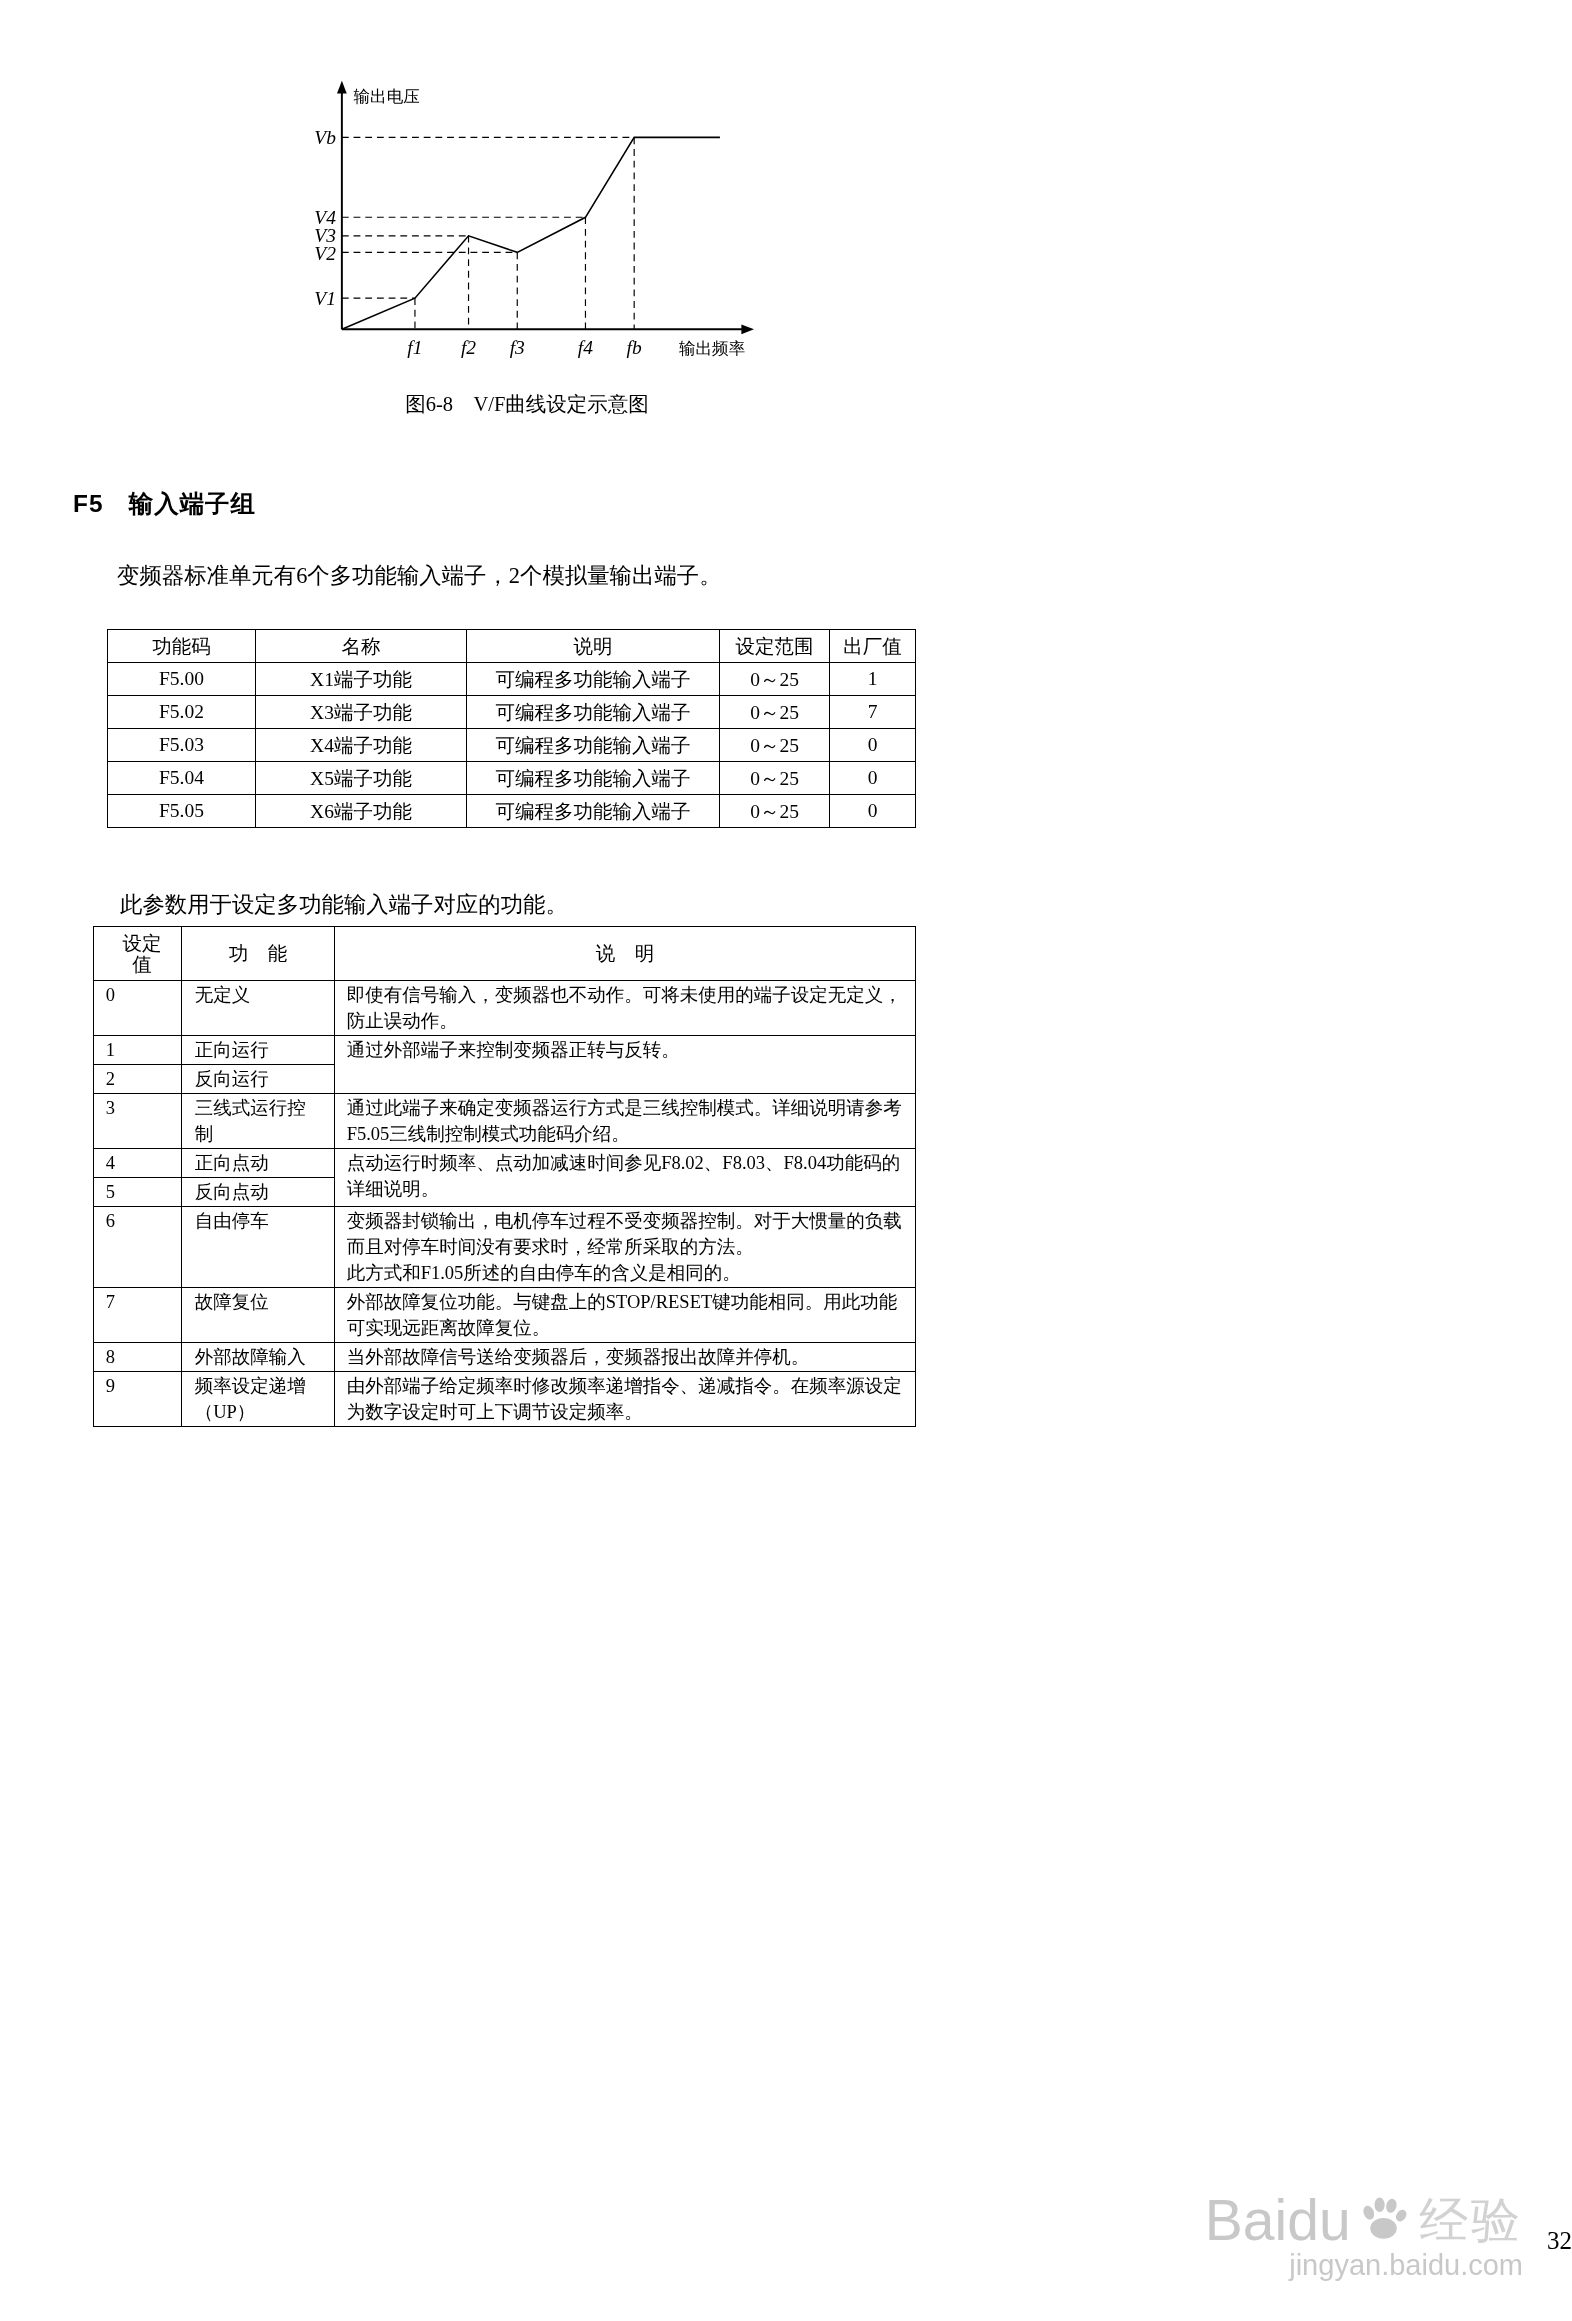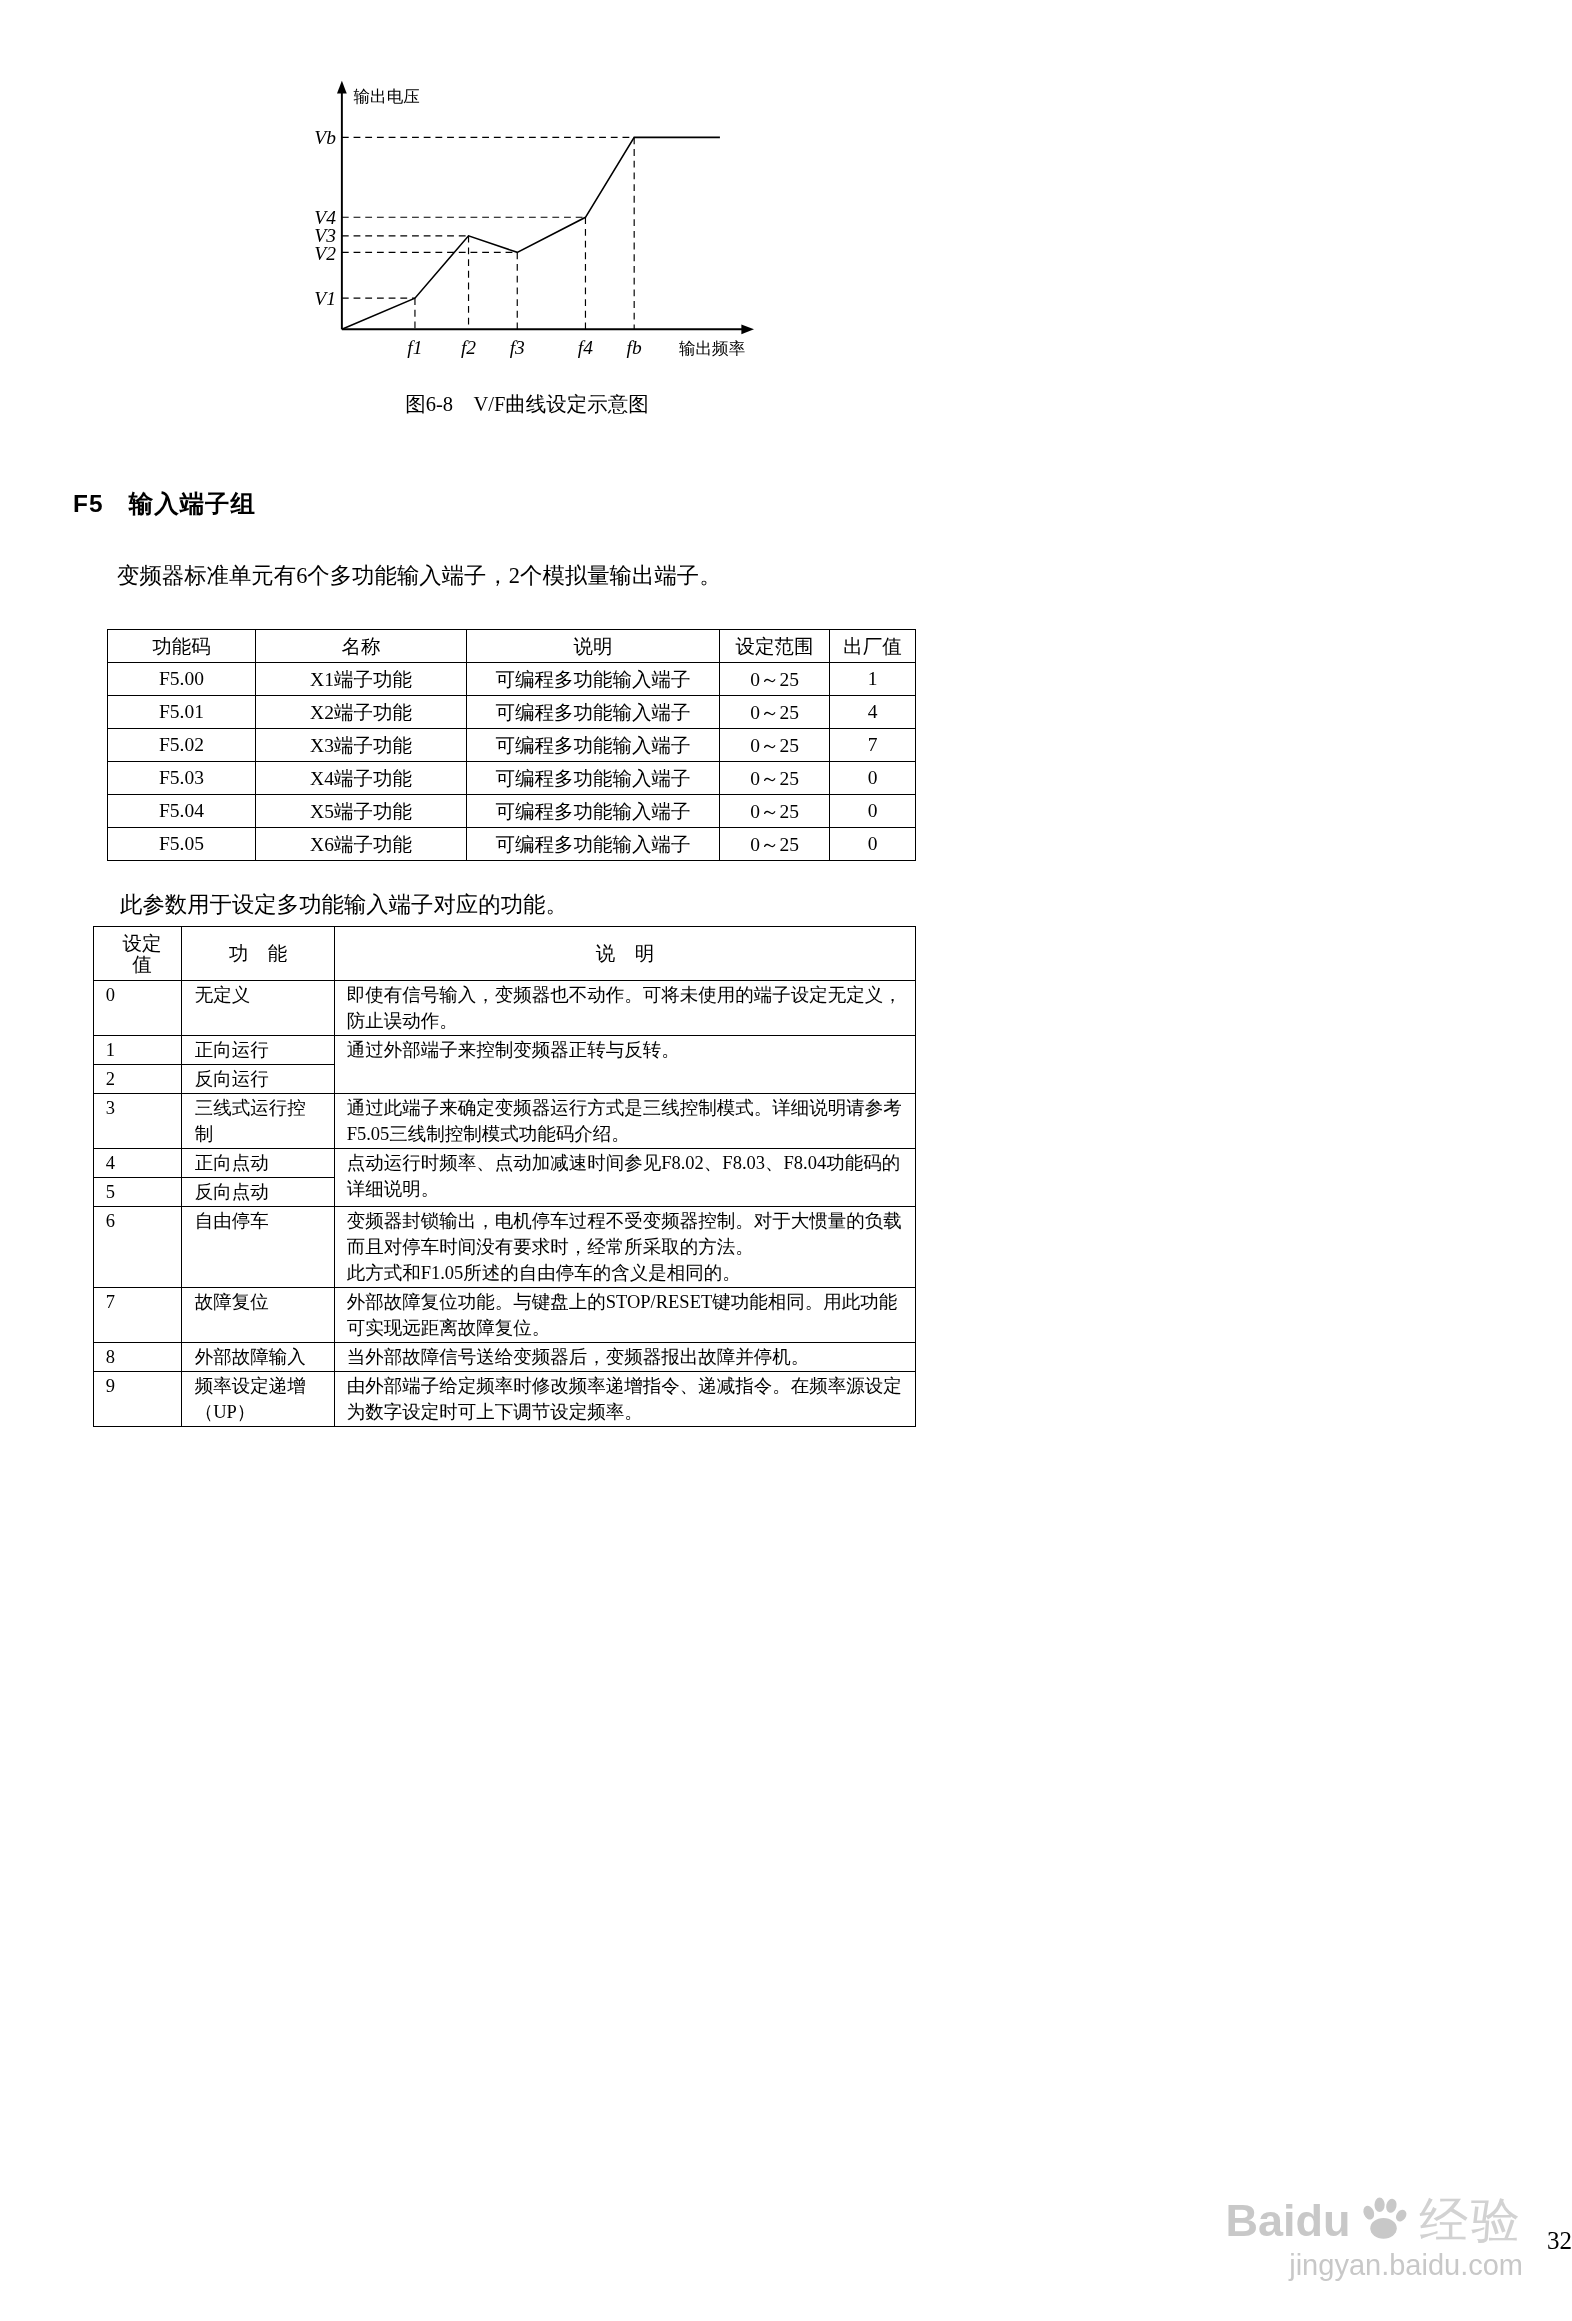--- a/index.html
+++ b/index.html
@@ -33,21 +33,21 @@
   #table2 th{height:51px;text-align:center;vertical-align:middle;font-size:19.5px;}
   #table2 th.h-value{text-align:center;padding-left:9.8px;white-space:pre-line;line-height:21px;}
   #table2 td{vertical-align:top;padding:1px 11.7px;line-height:26px;}
   #table2 td.c-value{text-align:left;}
   #table2 td.c-func{text-align:left;padding-left:12.7px;white-space:pre-line;}
   #table2 td.c-desc{text-align:left;white-space:pre-line;}
   
   .page-number{position:absolute;left:0;top:2227px;width:100%;text-align:right;font-size:25px;}
   .watermark{position:absolute;left:1024px;top:2192px;width:499px;color:#c8c8c8;}
   .wm-row{display:flex;align-items:center;justify-content:flex-end;gap:7.8px;}
-  .wm-latin{font-family:"Liberation Sans","DejaVu Sans",sans-serif;font-weight:700;font-size:45px;line-height:57px;}
+  .wm-latin{font-family:"Liberation Sans","DejaVu Sans",sans-serif;font-weight:400;font-size:57px;line-height:57px;}
   .wm-cn{font-family:"Liberation Sans","DejaVu Sans",sans-serif;font-weight:400;font-size:49px;line-height:57px;
     color:#d2d2d2;letter-spacing:2.9px;}
   .wm-url{text-align:right;font-family:"Liberation Sans","DejaVu Sans",sans-serif;font-size:29px;margin-top:0px;}
 </style>
 </head>
 <body>
 
 <div class="page">
 
   <div class="chart-wrap">
@@ -110,27 +110,20 @@
       <th>出厂值</th>
     </tr>
     <tr>
       <td>F5.00</td>
       <td>X1端子功能</td>
       <td>可编程多功能输入端子</td>
       <td>0～25</td>
       <td>1</td>
     </tr>
     <tr>
-      <td>F5.01</td>
-      <td>X2端子功能</td>
-      <td>可编程多功能输入端子</td>
-      <td>0～25</td>
-      <td>4</td>
-    </tr>
-    <tr>
       <td>F5.02</td>
       <td>X3端子功能</td>
       <td>可编程多功能输入端子</td>
       <td>0～25</td>
       <td>7</td>
     </tr>
     <tr>
       <td>F5.03</td>
       <td>X4端子功能</td>
       <td>可编程多功能输入端子</td>

